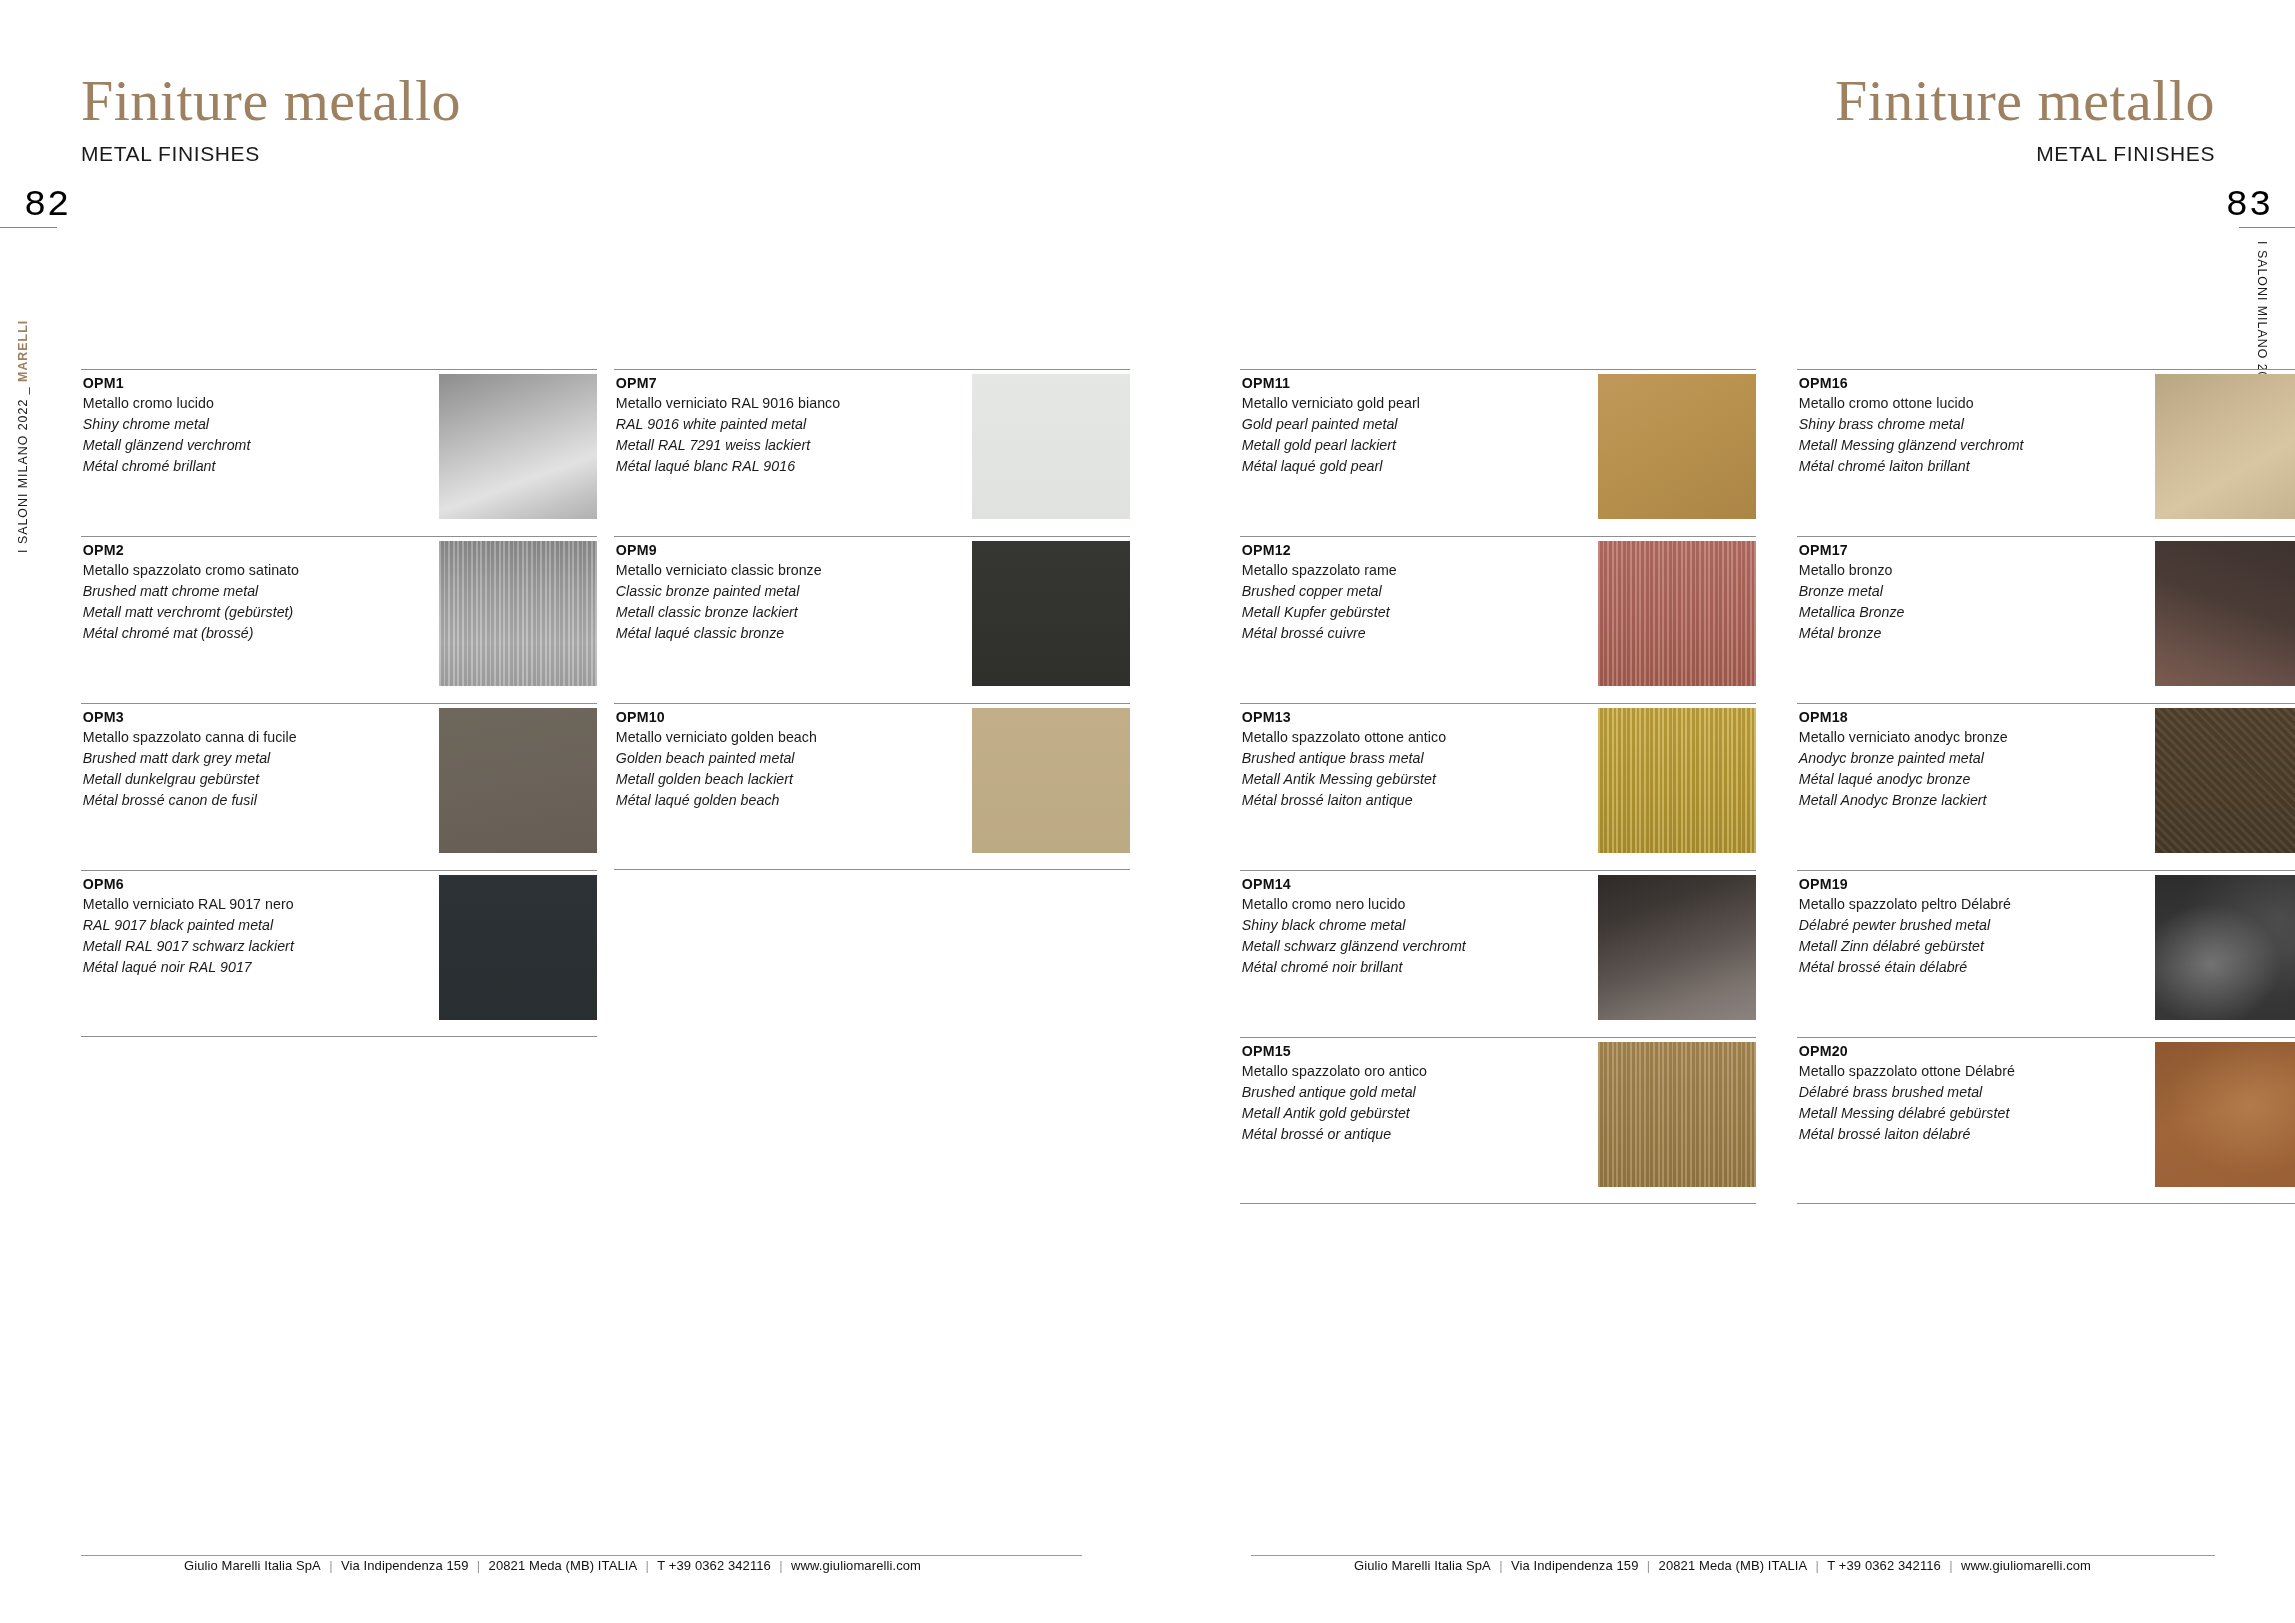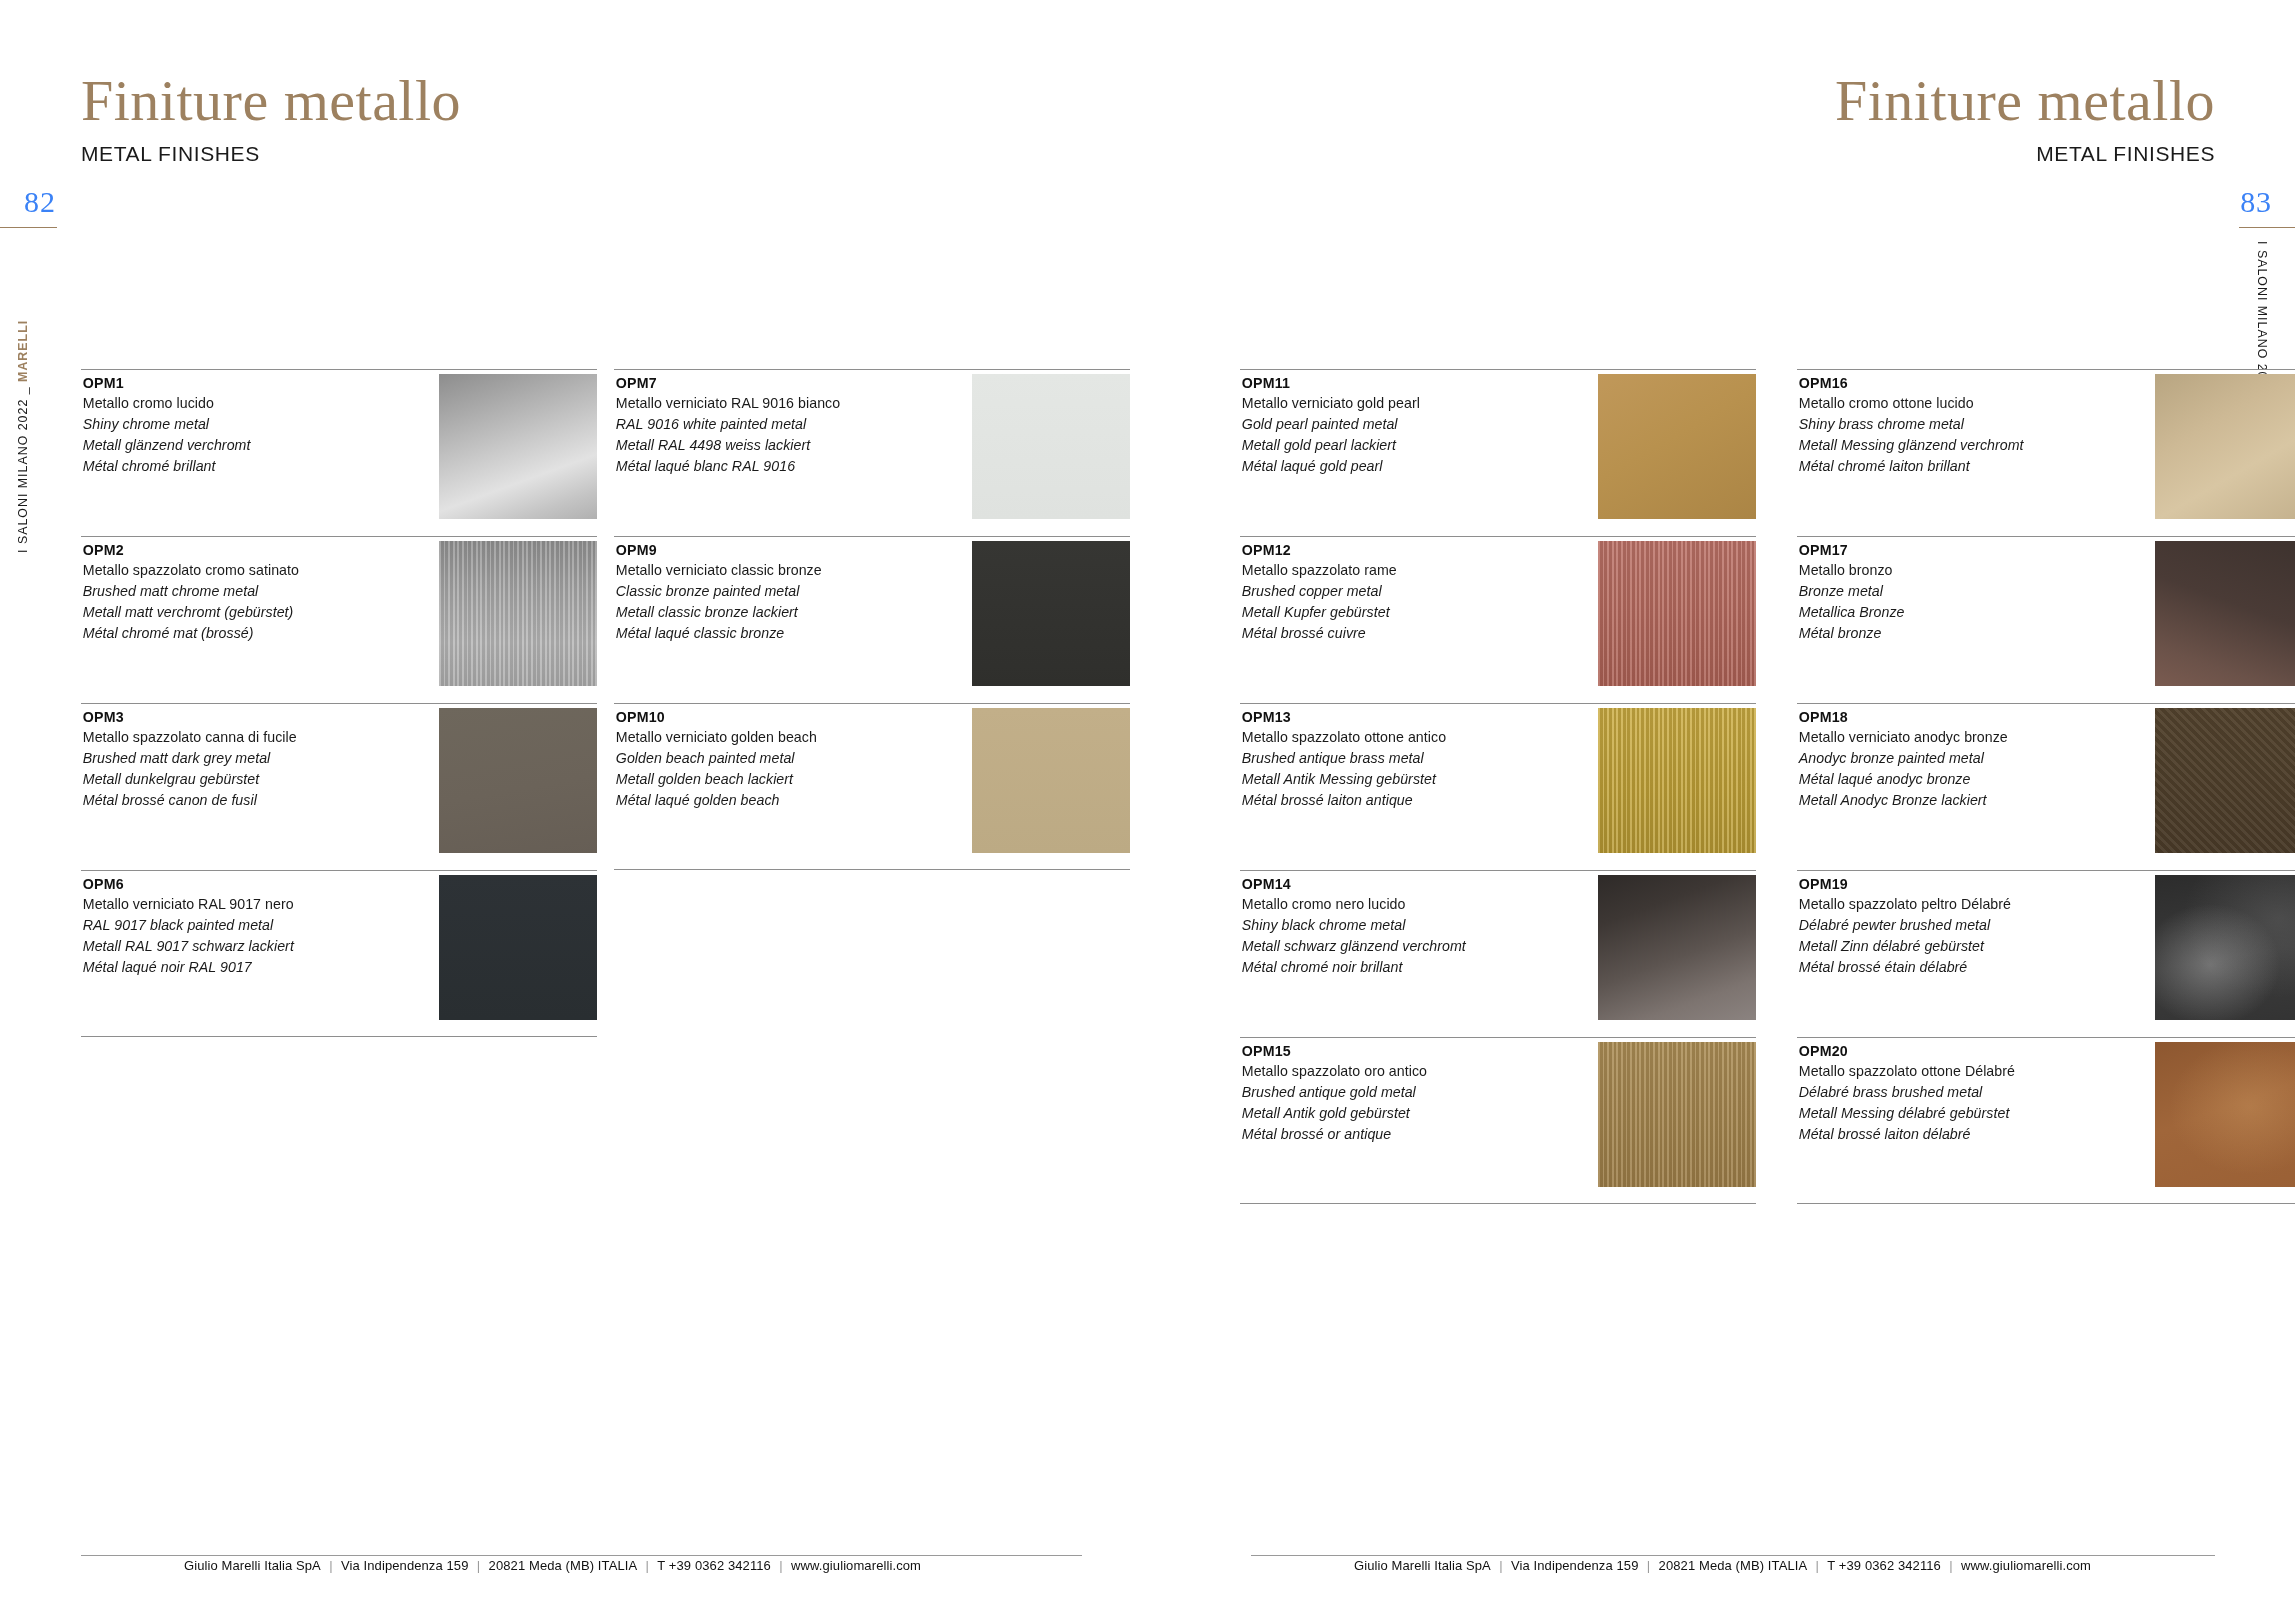--- a/index.html
+++ b/index.html
@@ -11,23 +11,23 @@
   }
   .spread { position: relative; width: 2296px; height: 1624px; display: flex; }
   .page { position: relative; width: 1148px; height: 1624px; }
 
   
   .rail { position: absolute; top: 0; width: 72px; height: 100%; }
   .rail-left  { left: 0; }
   .rail-right { right: 0; }
   .folio {
     position: absolute;
-    font-family: Liberation Serif, serif;
-    font-size: 30px;
-    color: #3b82f6;
+    font-family: Liberation Mono, monospace;
+    font-size: 37px;
+    color: #000000;
     letter-spacing: 0.9px;
     line-height: 1;
   }
   .rail-left .folio  { left: 24px; top: 187px; }
   .rail-right .folio { right: 24px; top: 187px; }
   .folio-rule {
     position: absolute;
     height: 0.9px; background: #9d8160;
   }
   .rail-left .folio-rule  { left: 0;  top: 227px; width: 57px; }
@@ -193,21 +193,21 @@
             </div>
             <div class="swatch" style="background-color:#2b3034;background-image:linear-gradient(180deg,#2d3236 0%,#292e31 100%)"></div>
           </div>
         </div>
         <div class="col">
           <div class="entry">
             <div class="etext">
               <div class="ecode">OPM7</div>
               <div class="eline">Metallo verniciato RAL 9016 bianco</div>
               <div class="eline it">RAL 9016 white painted metal</div>
-              <div class="eline it">Metall RAL 4498 weiss lackiert</div>
+              <div class="eline it">Metall RAL 7291 weiss lackiert</div>
               <div class="eline it">Métal laqué blanc RAL 9016</div>
             </div>
             <div class="swatch" style="background-color:#e2e5e2;background-image:linear-gradient(180deg,#e4e7e4 0%,#dfe2df 100%)"></div>
           </div>
           <div class="entry">
             <div class="etext">
               <div class="ecode">OPM9</div>
               <div class="eline">Metallo verniciato classic bronze</div>
               <div class="eline it">Classic bronze painted metal</div>
               <div class="eline it">Metall classic bronze lackiert</div>

